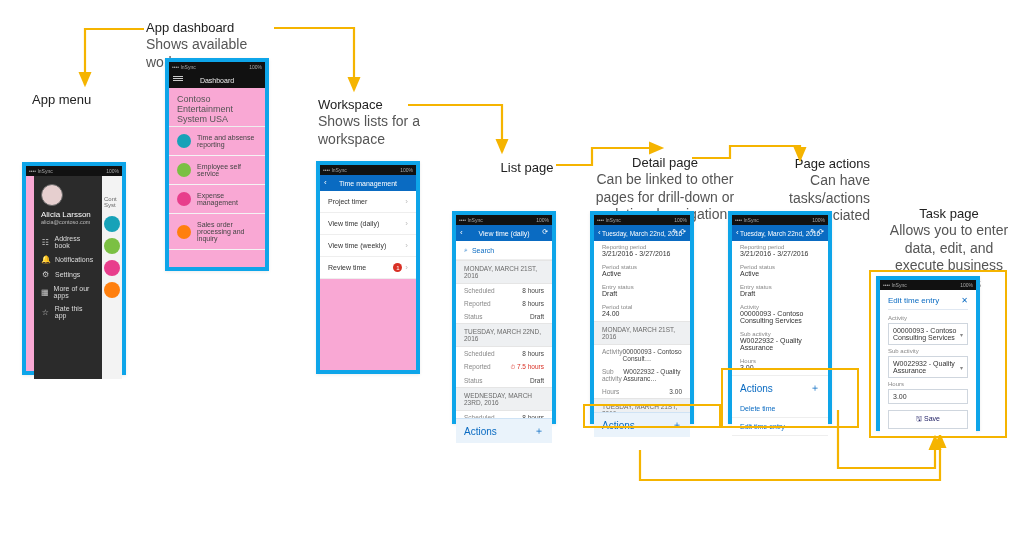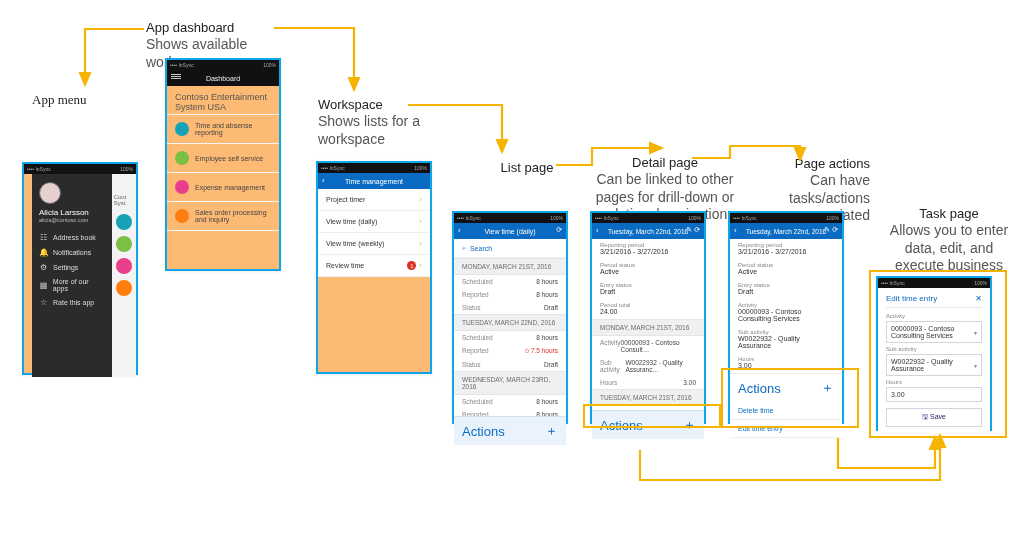--- a/index.html
+++ b/index.html
@@ -10,23 +10,23 @@
     height: 536px;
     position: relative;
     overflow: hidden;
   }
   .label-block { position: absolute; text-align: left; }
   .label-title { font-size: 13px; color: #222; font-weight: 400; }
   .label-sub { font-size: 14px; color: #555; line-height: 1.25; margin-top: 1px; }
 
   .phone {
     position: absolute;
-    width: 116px;
-    border: 2px solid #0ea5e9;
-    background: #fdba74;
+    width: 104px;
+    border: 4px solid #0ea5e9;
+    background: #f9a8d4;
     box-shadow: 0 1px 3px rgba(0,0,0,0.08);
     font-size: 7px;
     color: #333;
   }
   .statusbar {
     height: 10px;
     background: #111;
     color: #aaa;
     display: flex;
     justify-content: space-between;
@@ -72,21 +72,21 @@
 
   
   .search-row { display:flex; align-items:center; gap:4px; padding:5px 8px; background:#fff; border-bottom:1px solid #eee; color:#0a6bc2; font-size:7px;}
   .ghead { background:#eef0f2; color:#6a6a6a; font-size:6.5px; padding:4px 8px; border-top:1px solid #e5e5e5; border-bottom:1px solid #e5e5e5;}
   .det-row { display:flex; justify-content:space-between; padding:3px 8px; font-size:6.5px; background:#fff; }
   .det-row .k { color:#888; }
   .det-row .v { color:#444; }
   .red-text { color:#d93025; }
   .clock { font-size:6px; color:#d93025; }
 
-  .actions-bar { display:flex; justify-content:space-between; align-items:center; background:#eaf3fb; color:#0a6bc2; font-size:13px; padding:5px 8px; border-top:1px solid #cfe3f5;gap:30px; }
+  .actions-bar { display:flex; justify-content:space-between; align-items:center; background:#eaf3fb; color:#0a6bc2; font-size:10px; padding:5px 8px; border-top:1px solid #cfe3f5;gap:30px; }
   .actions-bar.light { background:#fff; border-top:1px solid #eee; }
 
   .action-link { color:#0a6bc2; font-size:7px; padding:5px 8px; background:#fff; border-bottom:1px solid #eee;}
 
   .field-lbl { font-size:6px; color:#888; padding:3px 8px 0; background:#fff;}
   .field-val { font-size:7px; color:#333; padding:0 8px 4px; background:#fff;}
 
   
   .form-pane { background:#fff; padding:6px 8px; }
   .form-title { color:#0a6bc2; font-size:8px; display:flex; justify-content:space-between; align-items:center; border-bottom:1px solid #e0e8f2; padding-bottom:4px; margin-bottom:5px;}
@@ -97,21 +97,21 @@
 
   
   .hl { border:2.5px solid #f5b400; position:absolute; pointer-events:none; }
 
   
   svg.arrows { position:absolute; left:0; top:0; width:1024px; height:536px; pointer-events:none; }
 </style>
 </head>
 <body>
 
-<div class="label-block" style="left:32px; top:92px; width:110px;font-family:Liberation Serif, serif;">
+<div class="label-block" style="left:32px; top:92px; width:110px;">
   <div class="label-title">App menu</div>
 </div>
 <div class="label-block" style="left:146px; top:20px; width:150px;">
   <div class="label-title">App dashboard</div>
   <div class="label-sub">Shows available workspaces</div>
 </div>
 <div class="label-block" style="left:318px; top:97px; width:120px;">
   <div class="label-title">Workspace</div>
   <div class="label-sub">Shows lists for a workspace</div>
 </div>

